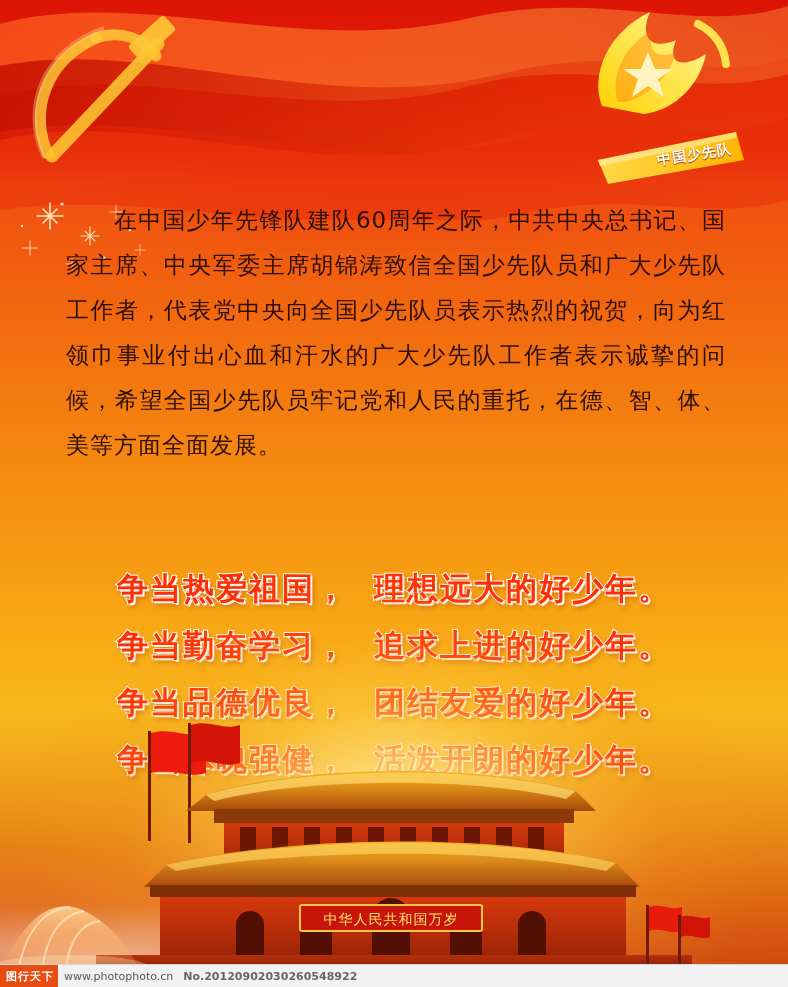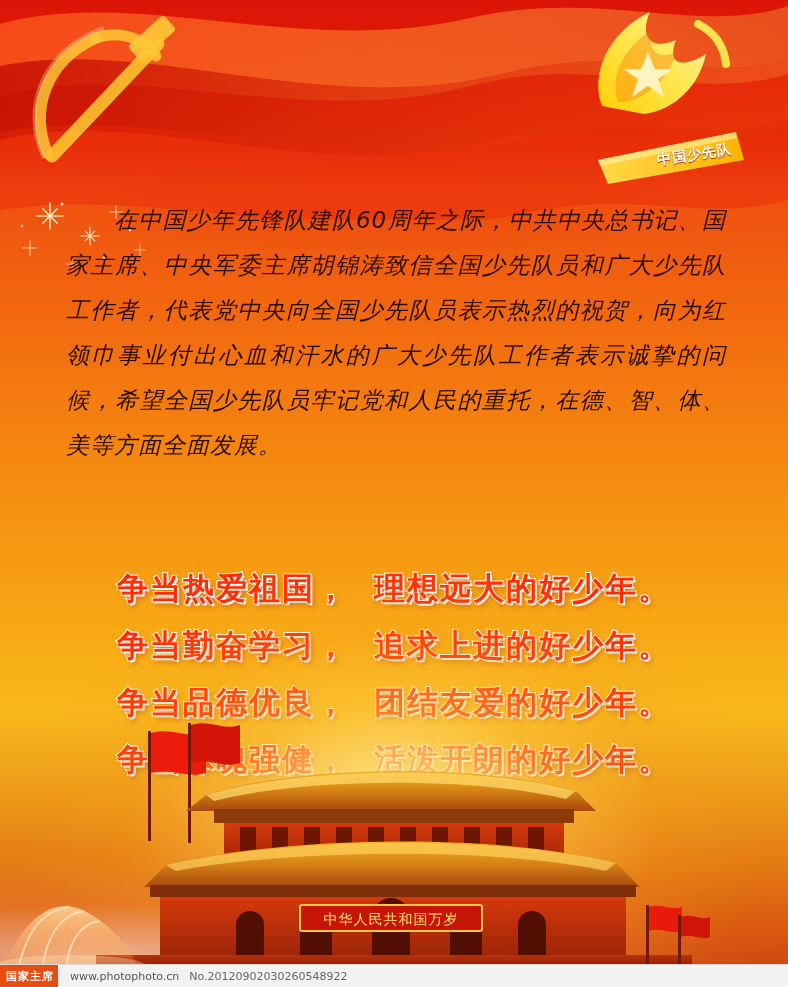--- a/index.html
+++ b/index.html
@@ -129,21 +129,20 @@
     position: absolute;
     left: 66px; top: 198px;
     width: 660px;
     font-size: 23px;
     line-height: 45px;
     color: #2b0d05;
     text-align: justify;
     text-indent: 48px;
     font-family: "DejaVu Sans", "Liberation Sans", sans-serif;
     letter-spacing: 1px;
-    font-style: italic;
   }
   
   .slogans {
     position: absolute;
     left: 0; top: 560px;
     width: 788px;
     text-align: center;
   }
   .slogan {
     font-size: 31px;
@@ -186,22 +185,22 @@
     display: flex;
     align-items: center;
     height: 22px;
     padding: 0 4px 0 6px;
     background: #e74c10;
     color: #fff;
     font-size: 11px;
     font-weight: bold;
     letter-spacing: 1px;
   }
-  .footer-site { padding-left: 12px; color: #555; }
-  .footer-id { padding-left: 10px; color: #666; }
+  .footer-site { padding-left: 6px; color: #555; }
+  .footer-id { padding-left: 10px; color: #666; font-weight: bold; }
 </style>
 </head>
 <body>
 
 <div id="poster">
 
   <div class="top-glow"></div>
   <div class="top-band"></div>
 
   <div class="band-wave">
@@ -410,18 +409,18 @@
           <path d="M18,262 C26,222 44,200 70,198"></path>
           <path d="M42,262 C46,228 60,206 84,202"></path>
           <path d="M66,262 C68,234 80,214 100,212"></path>
         </g>
         <ellipse cx="70" cy="258" rx="78" ry="12" fill="#ffe6b5" opacity="0.35"></ellipse>
       </g>
     </svg>
   </div>
 
   <div class="footer">
-    <span class="footer-logo">国家主席</span>
+    <span class="footer-logo">图行天下</span>
     <span class="footer-site">www.photophoto.cn</span>
     <span class="footer-id">No.20120902030260548922</span>
   </div>
 
 </div>
 
 </body></html>

